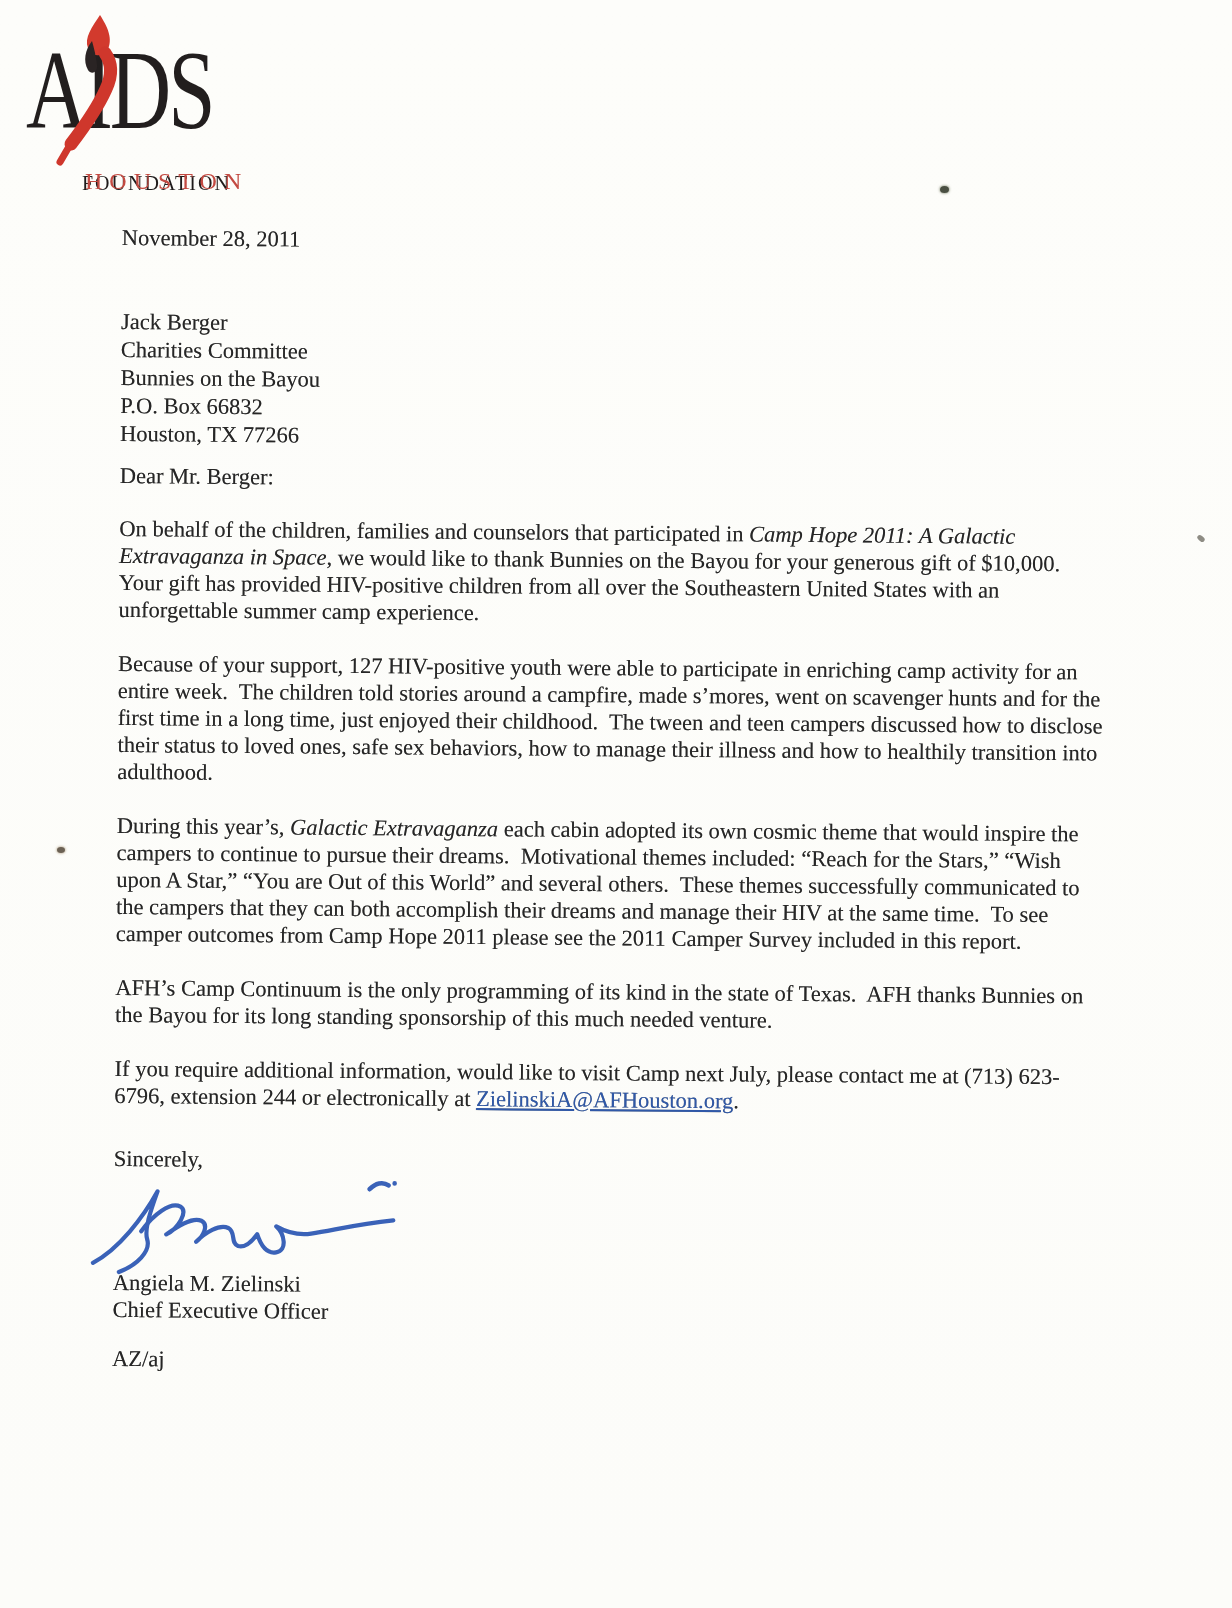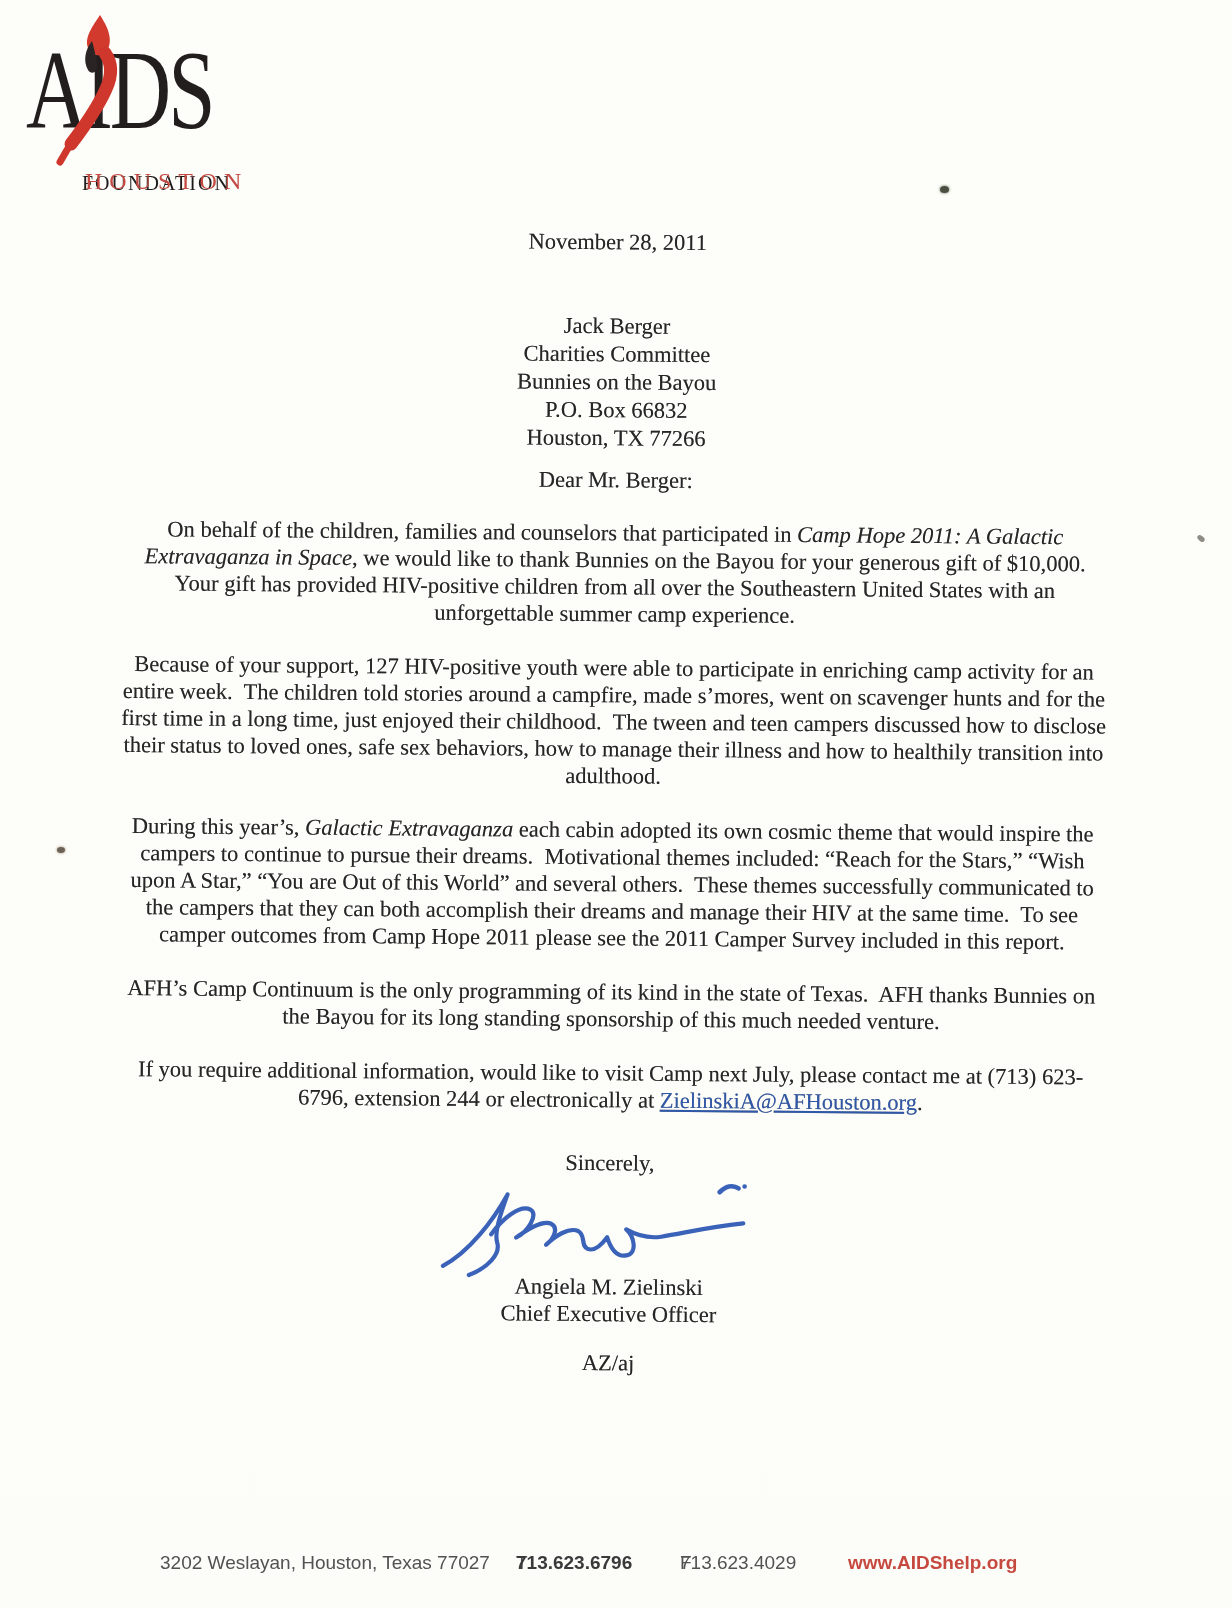--- a/index.html
+++ b/index.html
@@ -4,21 +4,21 @@
 <style>
   html,body{margin:0;padding:0;}
   body{
     width:1232px;height:1608px;
     background:#fdfdfb;
     font-family:"Liberation Serif", serif;
     position:relative;
     overflow:hidden;
     color:#262626;
   }
-  .page{position:absolute;inset:0;background:linear-gradient(180deg,#fdfdfa 0%,#fcfcf9 100%);text-align:center;}
+  .page{position:absolute;inset:0;background:linear-gradient(180deg,#fdfdfa 0%,#fcfcf9 100%);}
 
   
   .letterhead{position:absolute;left:22px;top:8px;width:230px;height:190px;}
   .logo-acronym{
     position:absolute;left:4px;top:26px;
     font-family:"Liberation Serif", serif;
     font-size:112px;line-height:1;color:#221e1e;
     letter-spacing:-4px;
     transform:scaleX(0.76);transform-origin:0 0;
     font-weight:500;
@@ -125,29 +125,17 @@
         </g>
       </svg>
     </div>
 
     <div class="signer">Angiela M. Zielinski</div>
     <div class="signer">Chief Executive Officer</div>
 
     <div class="initials">AZ/aj</div>
   </div>
 
-  <div class="footer">
-    <span class="f-address">3202 Weslayan, Houston, Texas 77027</span>
-    <span class="f-phone">
-        <span>T</span> 
-        <span class="strong-num">713.623.6796</span>
-      </span>
-    <span class="f-fax">
-        <span>F</span> 
-        <span>713.623.4029</span>
-      </span>
-    <span class="f-web" style="color:#c6493f;">www.AIDShelp.org</span>
-  </div>
 
   <div class="speck speck1"></div>
   <div class="speck speck2"></div>
   <div class="speck speck3"></div>
 </div>
 
 </body></html>

